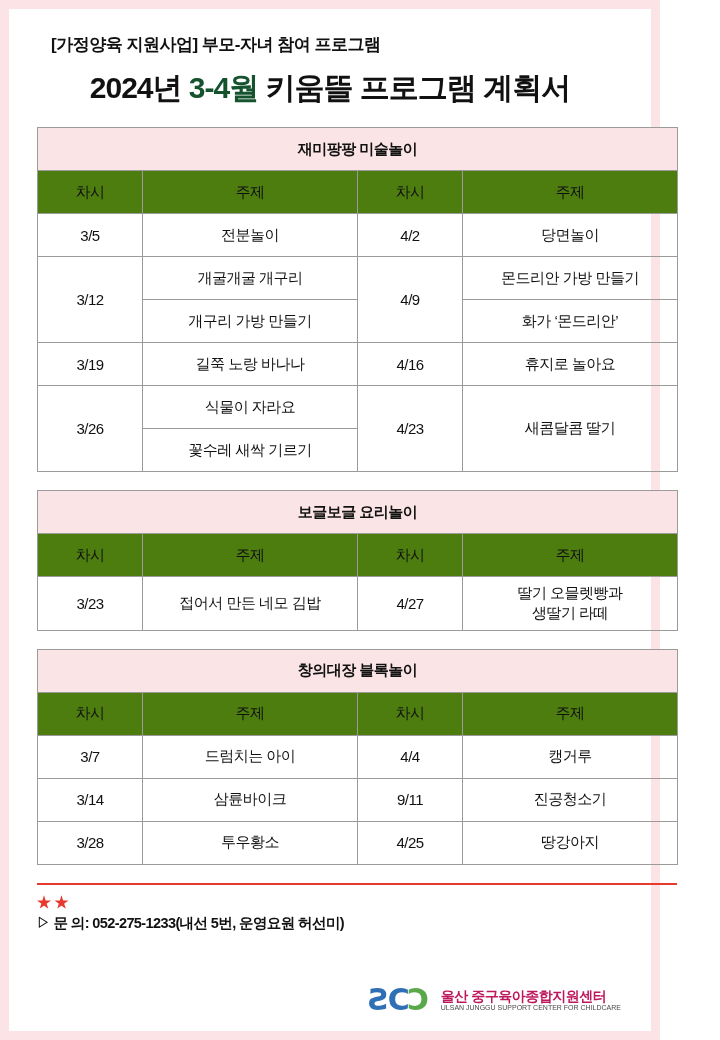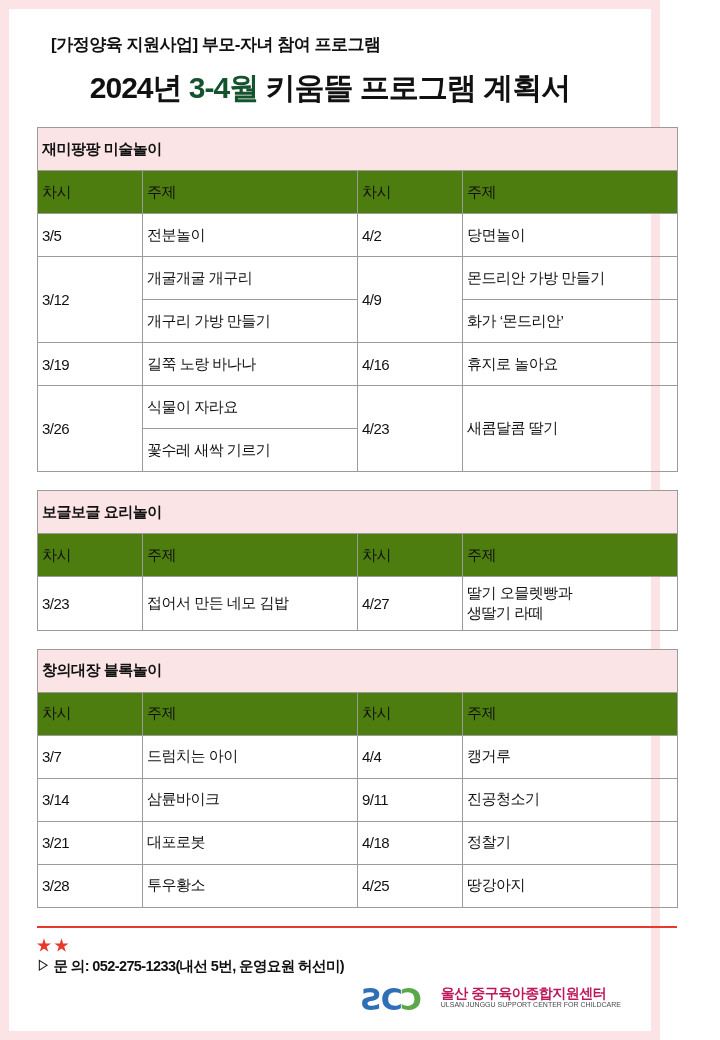--- a/index.html
+++ b/index.html
@@ -39,21 +39,21 @@
   .title .accent { color: #14532d; }
 
   table.block {
     width: 640px;
     margin: 0 auto 18px auto;
     border-collapse: collapse;
     table-layout: fixed;
   }
   table.block td, table.block th {
     border: 1px solid #9b9b9b;
-    text-align: left;
+    text-align: center;
     vertical-align: middle;
     font-size: 15px;
     letter-spacing: -0.5px;
     padding: 6px 4px;
     height: 30px;
   }
   .bandhead {
     background: #fbe4e6;
     font-weight: bold;
     font-size: 17px;
@@ -85,21 +85,22 @@
     gap: 4px;
   }
   .note-star { color: #e8392f; font-size: 14px; }
   .note-tri { font-size: 13px; }
 
   .footer {
     position: absolute;
     right: 30px;
     bottom: 16px;
     display: flex;
-    gap: 21px;
+    align-items: center;
+    gap: 14px;
   }
   .logo-mark {
     font-family: "DejaVu Sans", sans-serif;
     font-size: 30px;
     font-weight: bold;
     color: #2f6fb5;
     letter-spacing: -2px;
     line-height: 1;
   }
   .logo-mark .g { color: #5aa84a; }
@@ -228,26 +229,20 @@
       <td>4/4</td>
       <td>캥거루</td>
     </tr>
     <tr>
       <td>3/14</td>
       <td>삼륜바이크</td>
       <td>9/11</td>
       <td>진공청소기</td>
     </tr>
     <tr>
-      <td>3/21</td>
-      <td>대포로봇</td>
-      <td>4/18</td>
-      <td>정찰기</td>
-    </tr>
-    <tr>
       <td>3/28</td>
       <td>투우황소</td>
       <td>4/25</td>
       <td>땅강아지</td>
     </tr>
   </tbody>
     </table>
 
   <div class="notes">
     <div class="note-line">

